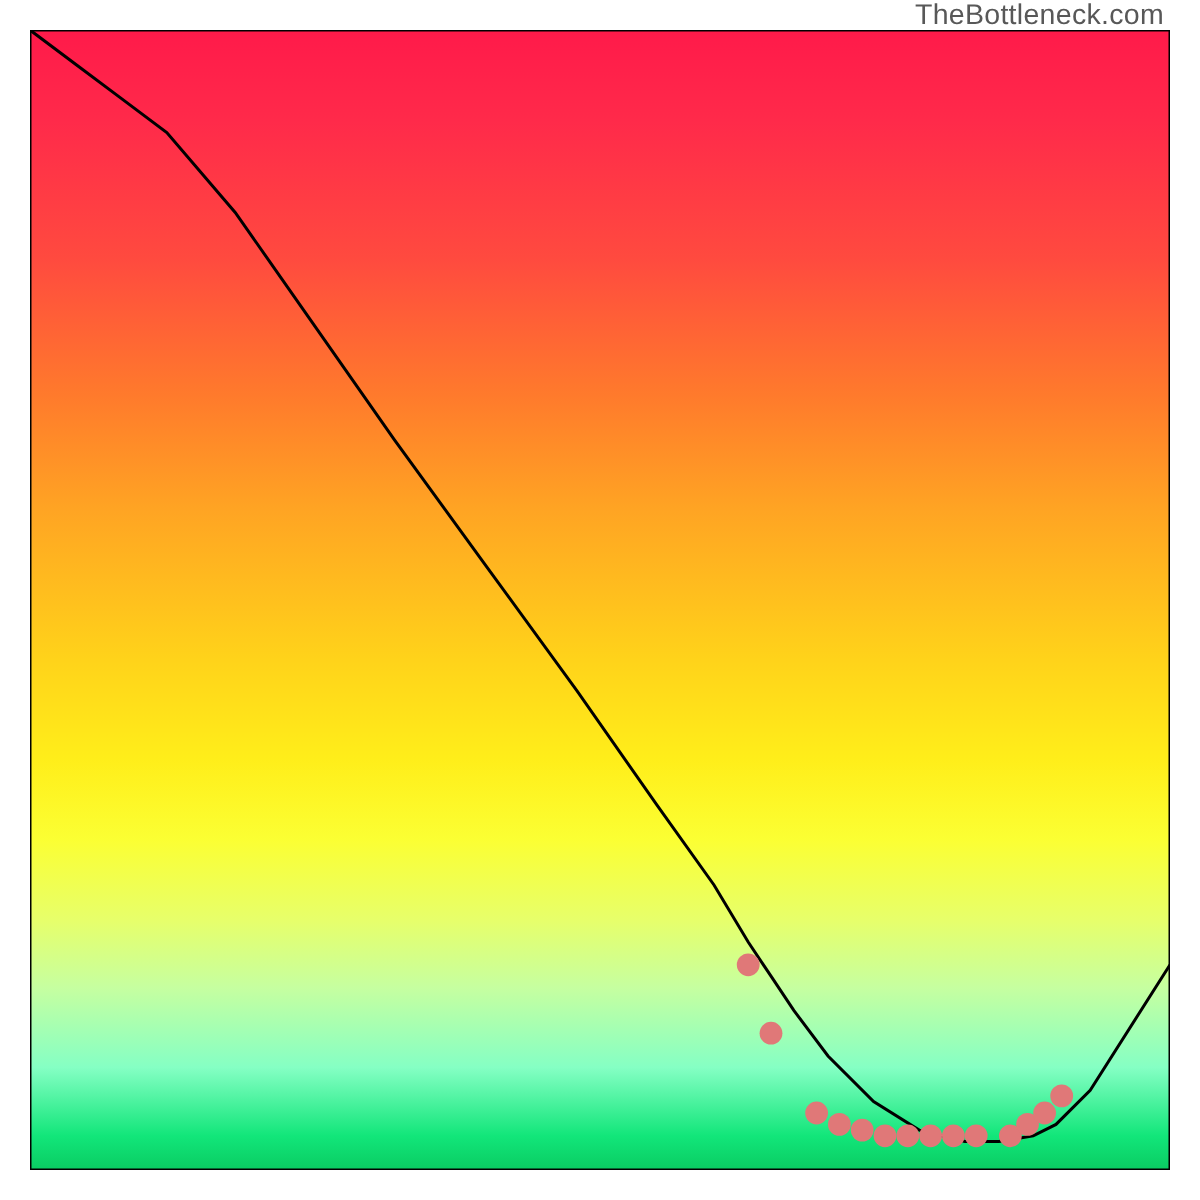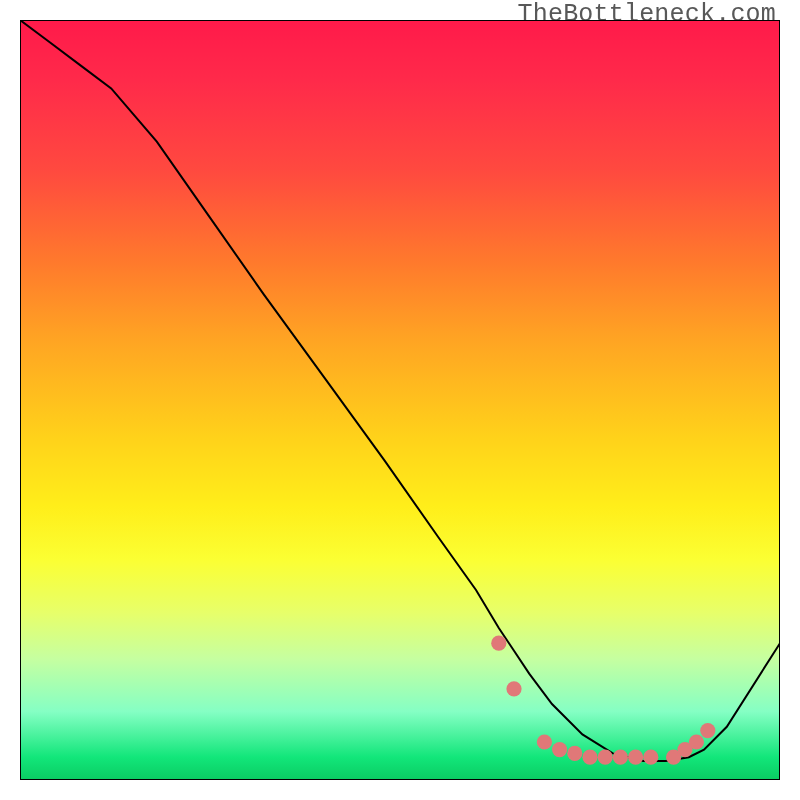--- a/index.html
+++ b/index.html
@@ -44,22 +44,22 @@
   .frame {
     position: absolute;
     inset: 0;
     border: 1.5px solid #000;
     pointer-events: none;
   }
   .watermark {
     position: absolute;
     top: 0px;
     right: 24px;
-    font-family: Liberation Mono, monospace;
-    font-size: 25px;
+    font-family: Liberation Sans, sans-serif;
+    font-size: 19px;
     color: #585858;
     letter-spacing: 0.2px;
   }
 </style>
 </head>
 <body>
 
 <div class="stage">
   <div class="watermark">TheBottleneck.com</div>
 

